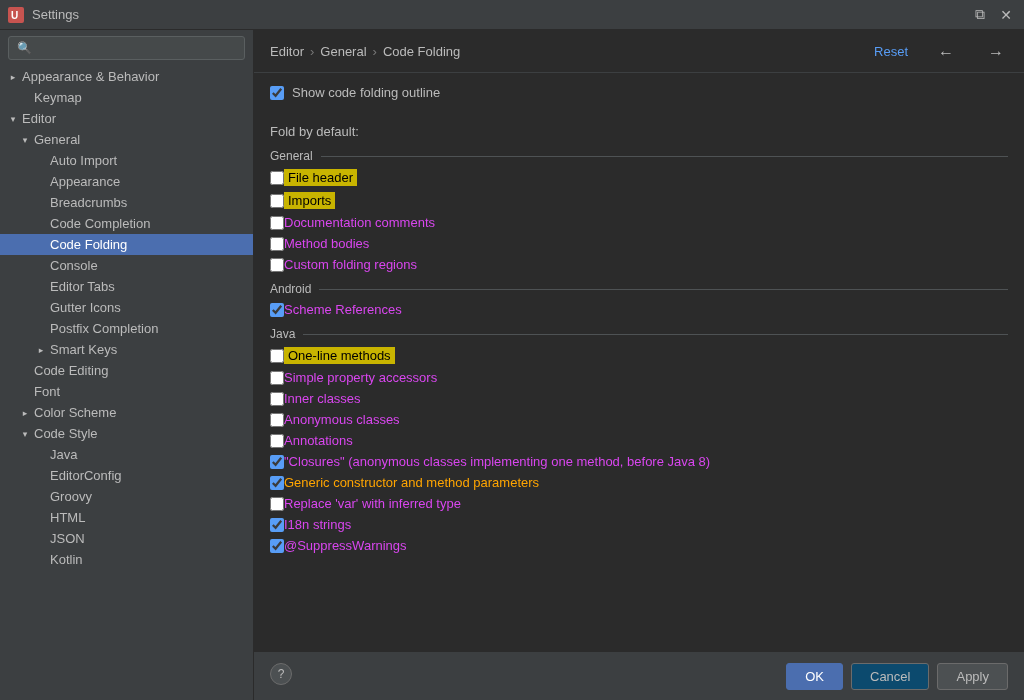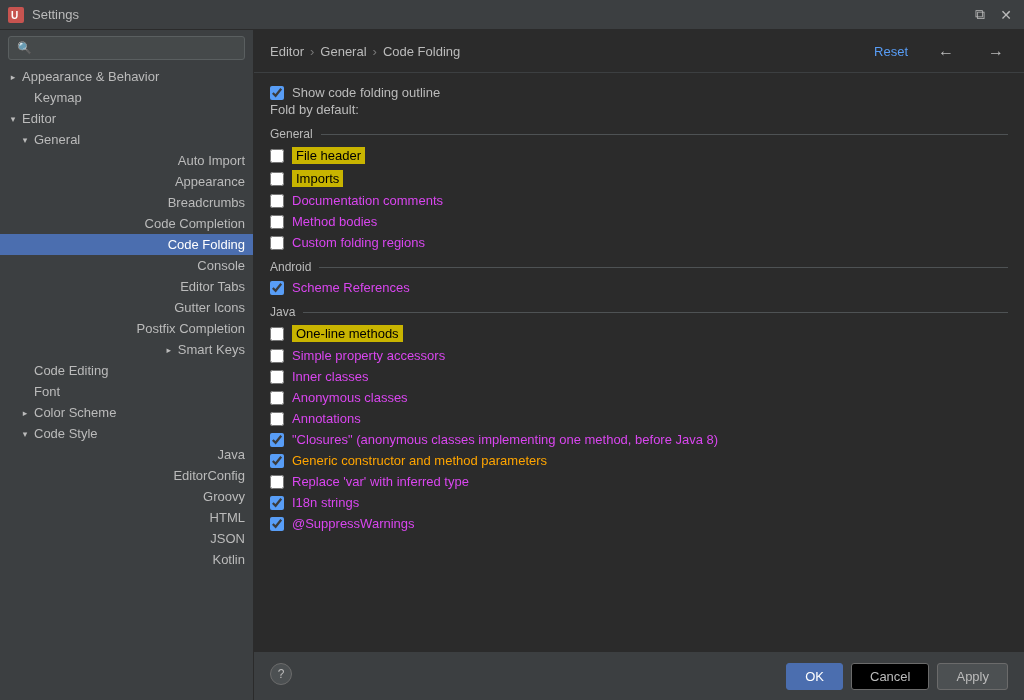--- a/index.html
+++ b/index.html
@@ -91,21 +91,21 @@
       display: flex;
       align-items: center;
       gap: 4px;
       color: #bbbbbb;
       font-size: 13px;
       user-select: none;
     }
     .sidebar-item.selected { background: #4b6eaf; color: #ffffff; }
 
     .indent-1 { padding-left: 20px; }
-    .indent-2 { padding-left: 36px; justify-content: flex-end; }
+    .indent-2 { padding-left: 36px; }
 
     .triangle {
       width: 10px;
       height: 10px;
       display: inline-flex;
       align-items: center;
       justify-content: center;
       font-size: 9px;
       flex-shrink: 0;
     }
@@ -166,21 +166,20 @@
     .content-body {
       flex: 1;
       overflow-y: auto;
       padding: 12px 16px;
     }
 
     
     .checkbox-row {
       display: flex;
       align-items: center;
-      gap: 8px;
       margin-bottom: 6px;
     }
     .checkbox-row input[type="checkbox"] {
       width: 14px;
       height: 14px;
       accent-color: #589df6;
       cursor: pointer;
       flex-shrink: 0;
     }
     .checkbox-row label {
@@ -207,21 +206,21 @@
       content: '';
       flex: 1;
       height: 1px;
       background: #4e5254;
     }
 
     .top-checkbox {
       display: flex;
       align-items: center;
       gap: 8px;
-      margin-bottom: 2px;
+      margin-bottom: 24px;
     }
     .top-checkbox input[type="checkbox"] {
       width: 14px;
       height: 14px;
       accent-color: #589df6;
     }
     .top-checkbox label {
       font-size: 13px;
       color: #bbbbbb;
     }
@@ -238,21 +237,21 @@
       justify-content: flex-end;
       gap: 8px;
       padding: 10px 16px;
       border-top: 1px solid #3c3f41;
       background: #3c3f41;
     }
     .footer-btn {
       padding: 5px 18px;
       border: 1px solid #6b6b6b;
       border-radius: 3px;
-      background: #000000;
+      background: #0c4a6e;
       color: #bbbbbb;
       cursor: pointer;
       font-size: 13px;
     }
     .footer-btn.primary {
       background: #4b6eaf;
       border-color: #4b6eaf;
       color: #ffffff;
     }
     .footer-btn.apply {

